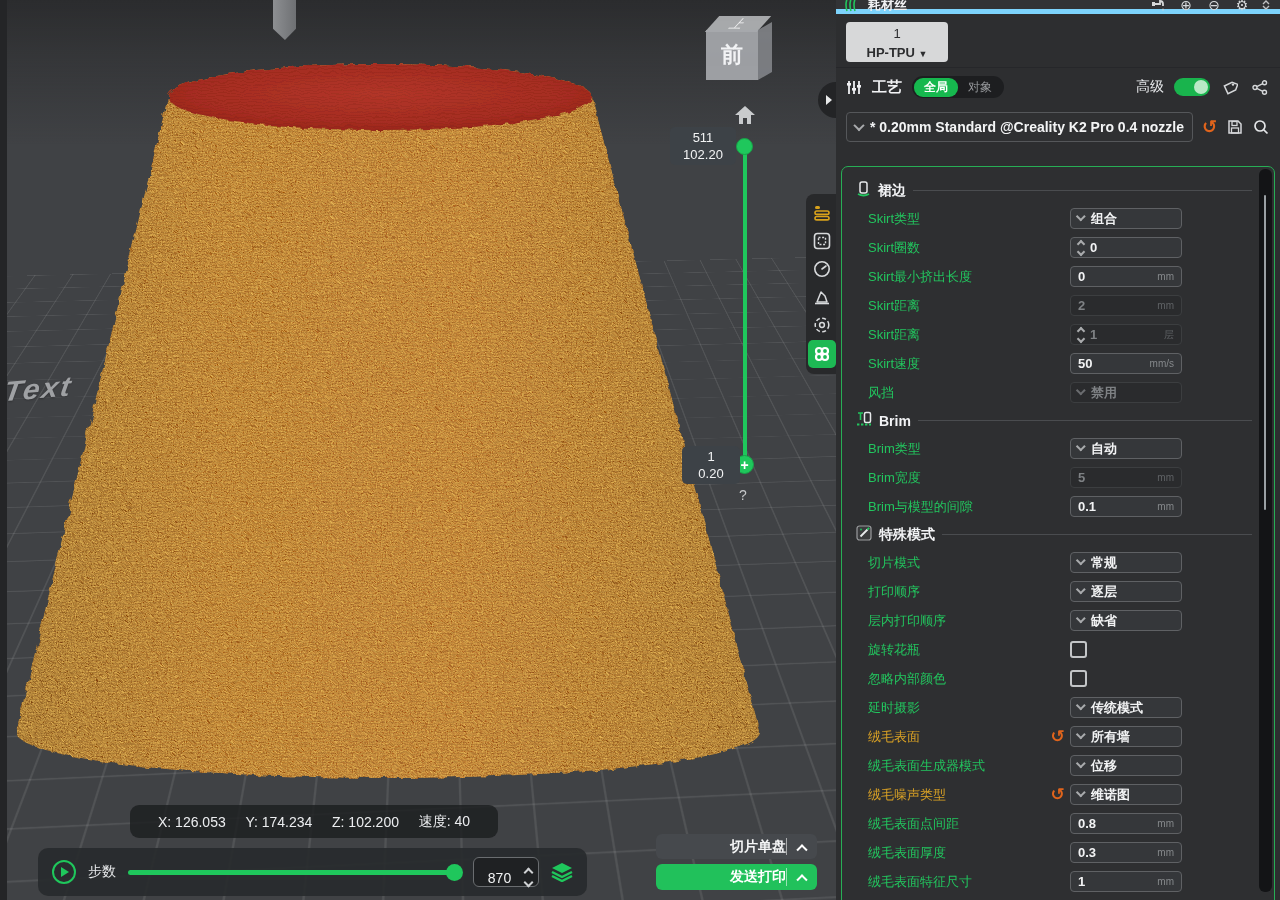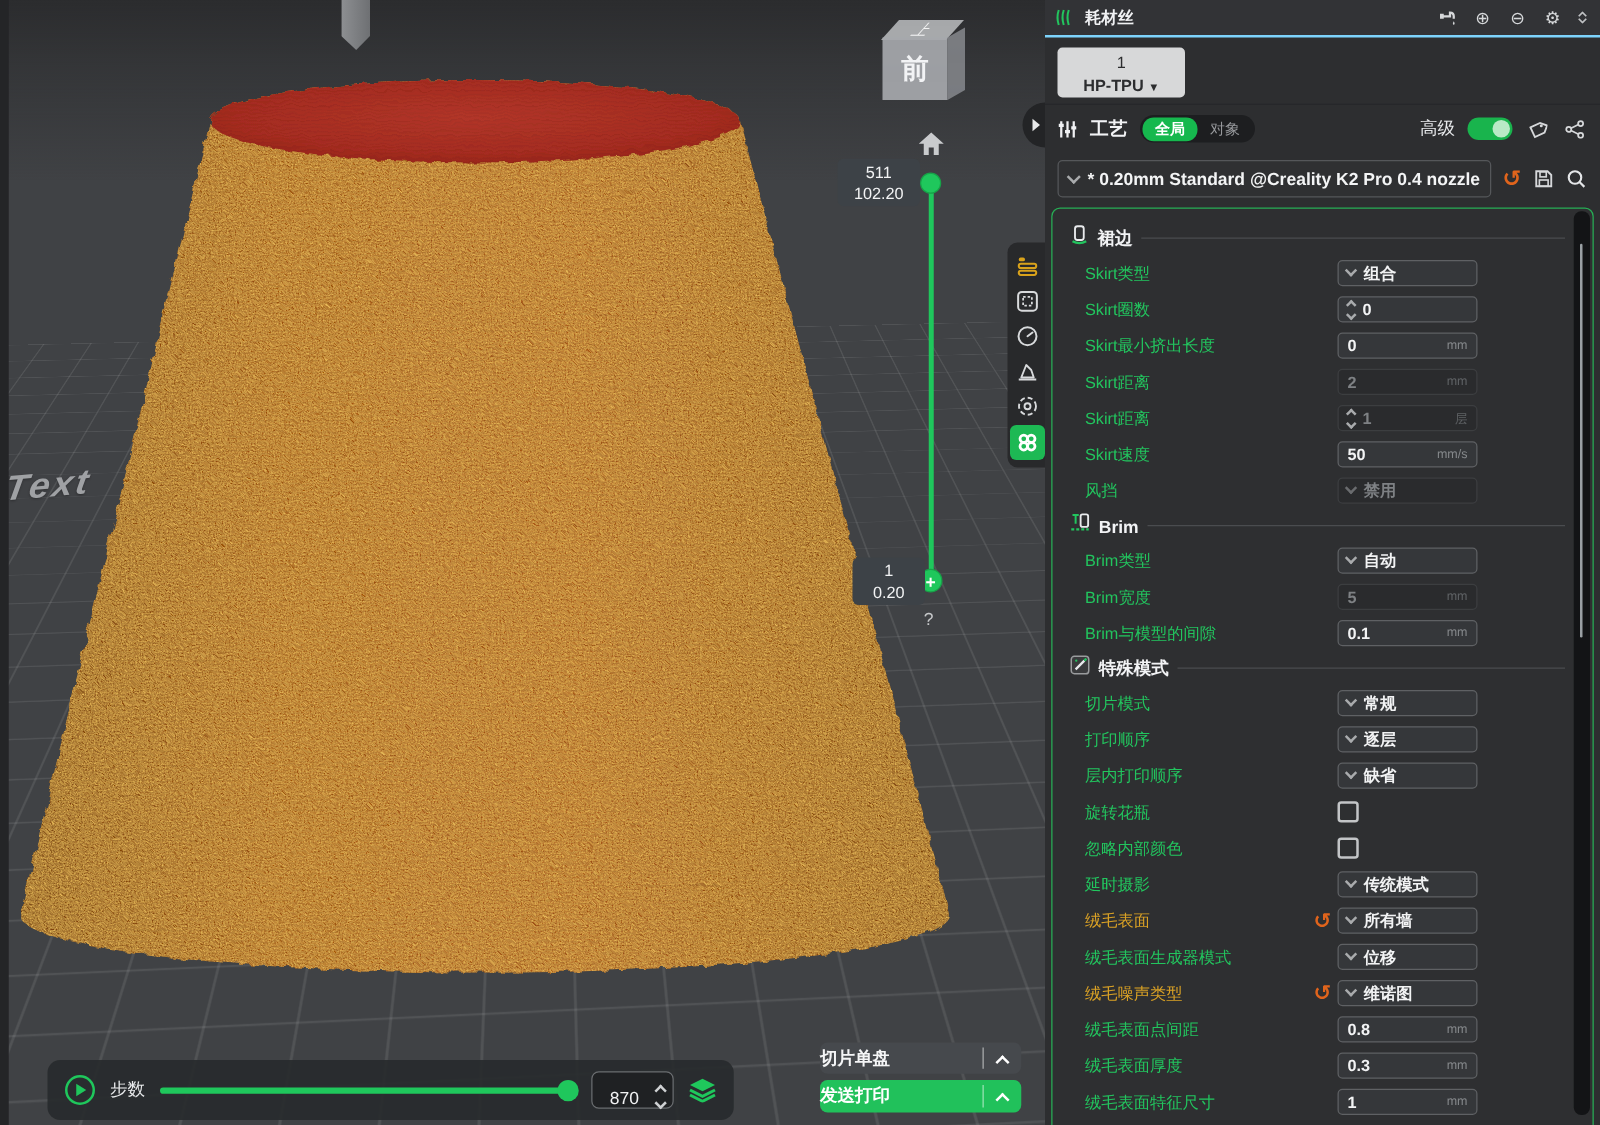--- a/index.html
+++ b/index.html
@@ -97,30 +97,30 @@
   .chev-dn { width:7px; height:7px; border-left:2px solid #cfd1d3; border-top:2px solid #cfd1d3;
     transform:rotate(225deg); }
 
   
   .slice-btn { position:absolute; left:656px; top:834px; width:161px; height:25px;
     background:#46494d; border-radius:6px; display:flex; align-items:center; color:#f4f5f6;
     font-size:14px; font-weight:bold; }
   .print-btn { position:absolute; left:656px; top:864px; width:161px; height:26px;
     background:#21c15b; border-radius:6px; display:flex; align-items:center; color:#fff;
     font-size:14px; font-weight:bold; }
-  .btn-label { flex:1; text-align:left; }
+  .btn-label { flex:1; text-align:right; }
   .btn-div { width:1px; height:70%; background:rgba(255,255,255,.55); }
   .btn-caret { width:30px; display:flex; align-items:center; justify-content:center; }
   .caret-up { width:8px; height:8px; border-left:2px solid #fff; border-top:2px solid #fff;
     transform:rotate(45deg) translate(2px,2px); }
 
   
   .panel { position:absolute; left:836px; top:0; width:444px; height:900px;
     background:#2d2e30; color:#dadcde; }
-  .p-header { height:30px; background:#323336; border-bottom:2px solid #7dd3fc;
+  .p-header { height:14px; background:#323336; border-bottom:5px solid #7dd3fc;
     display:flex; align-items:center; padding:0 8px; gap:8px; }
   .p-title { font-size:13px; font-weight:bold; color:#f0f1f3; flex:0; white-space:nowrap; }
   .p-head-spacer { flex:1; }
   .p-hicon { width:20px; display:flex; justify-content:center; color:#d6d8da; font-size:14px; }
   .p-hicon.sm { width:12px; font-size:9px; }
 
   .chip-row { height:54px; display:flex; align-items:flex-start; padding:8px 10px;
     border-bottom:1px solid #26272a; }
   .fil-chip { width:102px; height:40px; background:#d7d8d9; border-radius:4px;
     color:#2c2d2f; text-align:center; font-size:13px; line-height:19px; padding-top:2px; }
@@ -305,20 +305,26 @@
     <div class="tip tip-top">
       <div>511</div>
       <div>102.20</div>
     </div>
     <div class="tip tip-bottom">
       <div>1</div>
       <div>0.20</div>
     </div>
     <div class="hint-q">?</div>
 
+    <div class="status-pill">
+      <span>X: 126.053</span>
+      <span>Y: 174.234</span>
+      <span>Z: 102.200</span>
+      <span>速度: 40</span>
+    </div>
 
     <div class="step-bar">
       <div class="play-btn">
           <span class="tri"></span>
         </div>
       <span class="step-label">步数</span>
       <div class="step-slider">
         <div class="step-knob"></div>
       </div>
       <div class="stepper">

